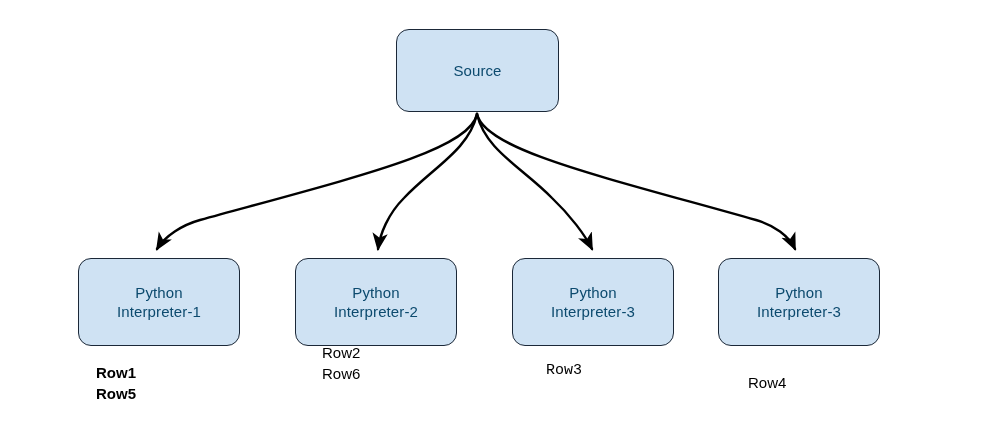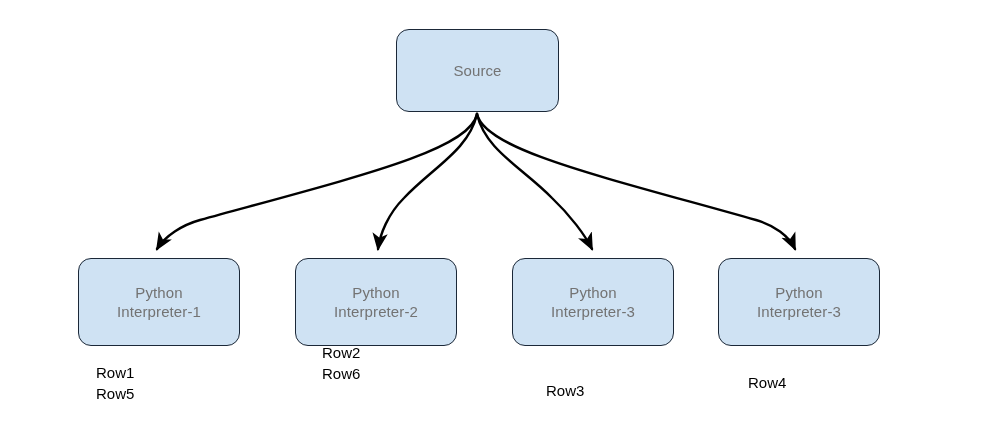--- a/index.html
+++ b/index.html
@@ -26,21 +26,21 @@
   .node {
     position: absolute;
     box-sizing: border-box;
     background: #cfe2f3;
     border: 1.4px solid #1b2838;
     border-radius: 13px;
     display: flex;
     align-items: center;
     justify-content: center;
     text-align: center;
-    color: #737373;
+    color: #0c4a6e;
     font-size: 15px;
     line-height: 19px;
     letter-spacing: 0.1px;
   }
   .node-label {
     white-space: pre-line;
   }
   .caption {
     position: absolute;
     color: #000000;
@@ -88,20 +88,20 @@
   <div class="node" id="node-interpreter-3" style="left: 512px; top: 258px; width: 162px; height: 88px;">
     <span class="node-label">Python
 Interpreter-3</span>
   </div>
 
   <div class="node" id="node-interpreter-4" style="left: 718px; top: 258px; width: 162px; height: 88px;">
     <span class="node-label">Python
 Interpreter-3</span>
   </div>
 
-  <div class="caption" id="caption-1" style="left: 96px; top: 362px;">Row1
+  <div class="caption" id="caption-1" style="left: 96px; top: 362px; font-weight: bold;">Row1
 Row5</div>
   <div class="caption" id="caption-2" style="left: 322px; top: 342px;">Row2
 Row6</div>
-  <div class="caption" id="caption-3" style="left: 546px; top: 380px;">Row3</div>
+  <div class="caption" id="caption-3" style="left: 546px; top: 360px; font-family: Liberation Mono, monospace;">Row3</div>
   <div class="caption" id="caption-4" style="left: 748px; top: 372px;">Row4</div>
 
 </div>
 
 </body></html>

